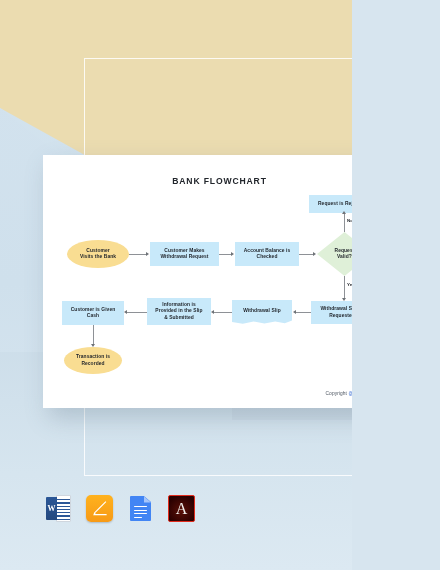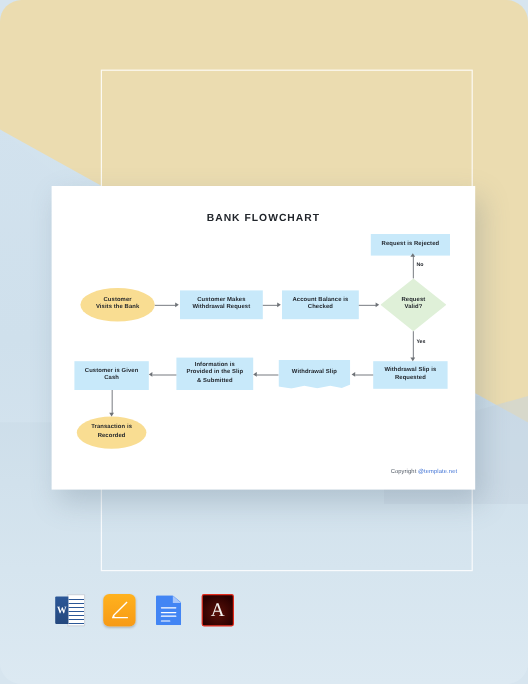--- a/index.html
+++ b/index.html
@@ -2,21 +2,21 @@
 <html><head>
 <meta charset="utf-8">
 <style>
   html,body{margin:0;padding:0;}
   body{
     width:440px;height:570px;overflow:hidden;
     font-family:"Liberation Sans", sans-serif;
     background:#d7e5ef;
     position:relative;
   }
-  #stage{position:absolute;inset:0;width:440px;height:570px;overflow:hidden;border-radius:18px;}
+  #stage{position:absolute;inset:0;width:352px;height:570px;overflow:hidden;}
 
   
   .bg-base{position:absolute;inset:0;background:#d8e6f0;}
   .bg-blue-left{
     position:absolute;left:0;top:0;width:440px;height:570px;
     background:linear-gradient(180deg,#d4e4ef 0%,#cfe0ec 55%,#d9e7f1 100%);
   }
   .bg-beige2{
     position:absolute;left:0;top:0;width:440px;height:400px;
     background:#ebdcb0;

